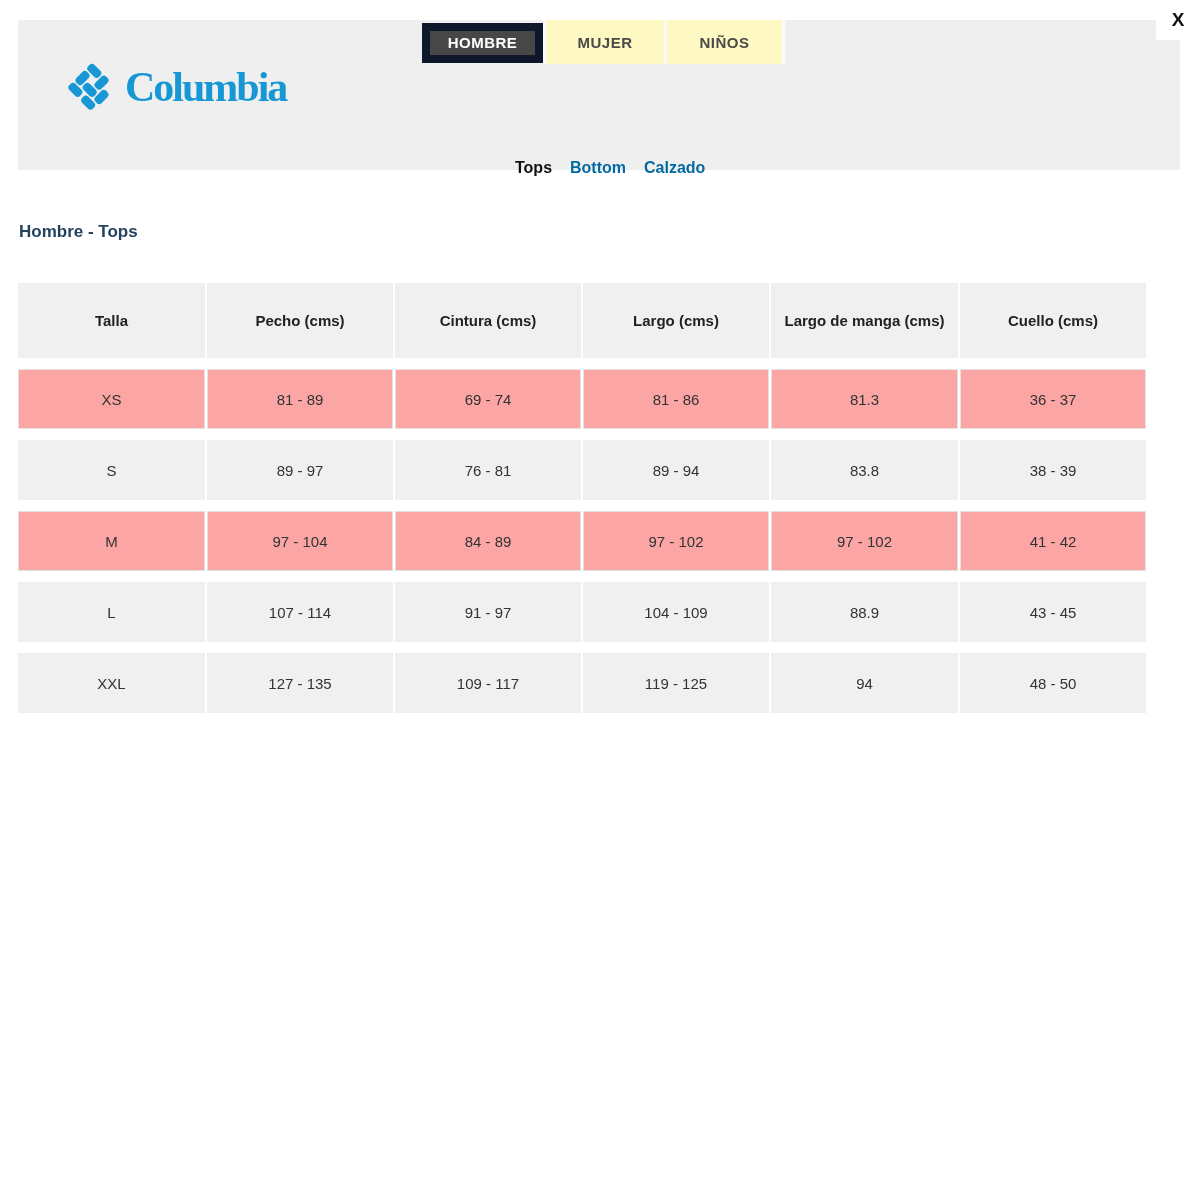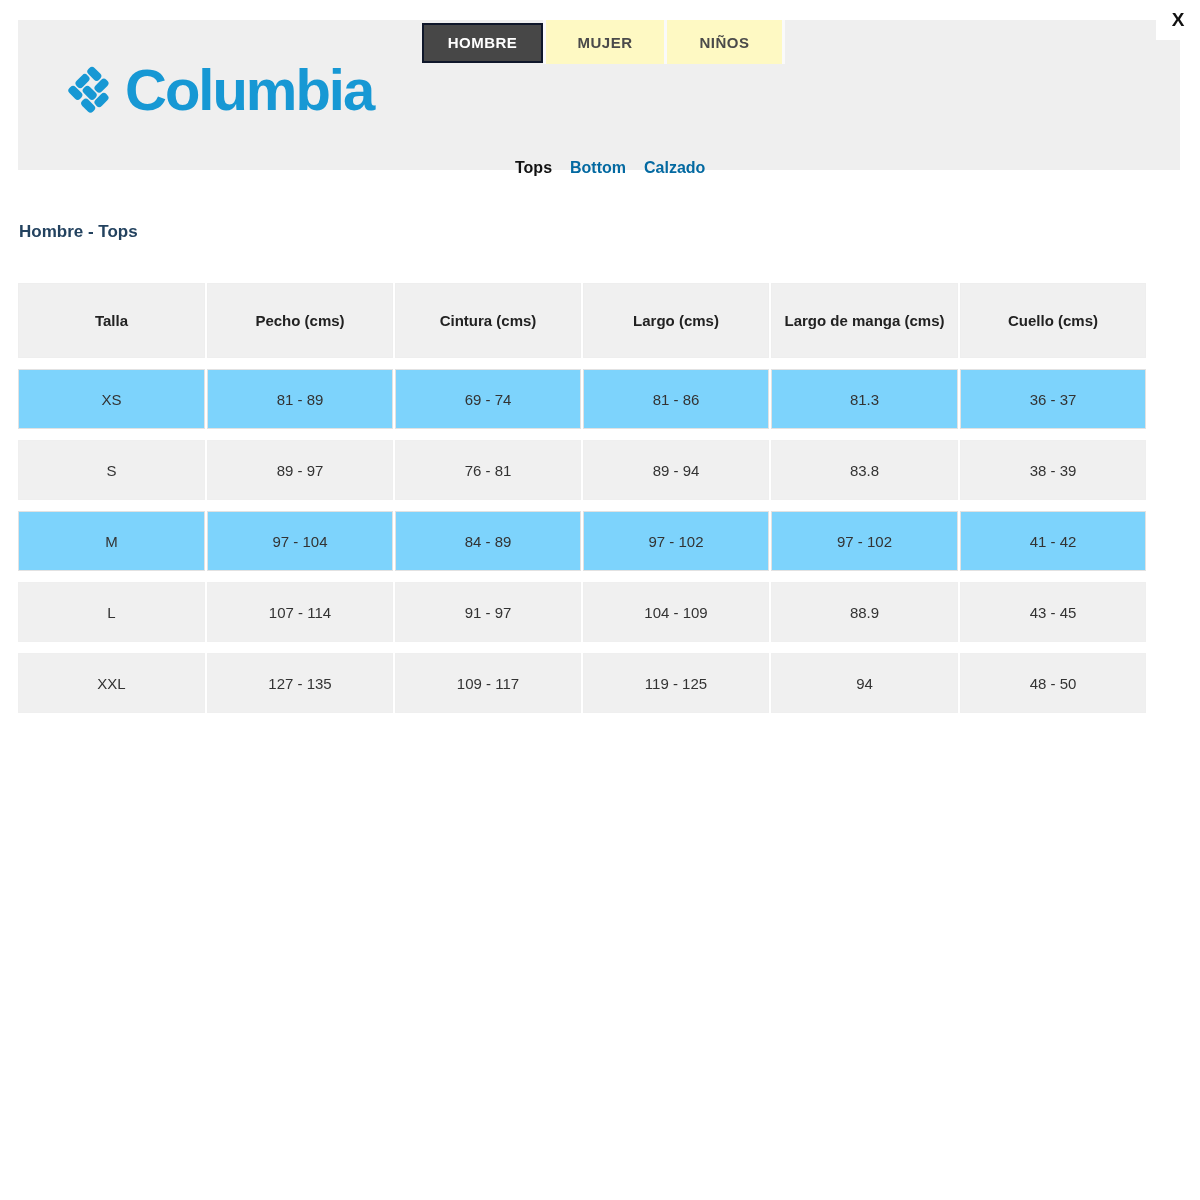--- a/index.html
+++ b/index.html
@@ -10,36 +10,36 @@
   .header-panel {
     position: absolute; left: 18px; top: 20px;
     width: 1162px; height: 150px; background: #efefef;
   }
 
   
   .brand { position: absolute; left: 45px; top: 36px; display: flex; align-items: center; }
   .brand-emblem { width: 58px; height: 62px; margin-right: 4px; }
   .brand-emblem rect { fill: #1798d4; }
   .brand-word {
-    font-family: Liberation Sans, sans-serif; font-weight: bold;
-    font-size: 58px; letter-spacing: -2px; color: #1798d4; text-align: center;
+    font-family: Liberation Serif, serif; font-weight: bold;
+    font-size: 42px; letter-spacing: -2px; color: #1798d4; text-align: center;
   }
 
   
   .tabs { position: absolute; left: 404px; top: 0; height: 44px; display: flex; align-items: stretch; }
   .tab {
     width: 121px; display: flex; align-items: center; justify-content: center;
     font-size: 15px; font-weight: bold; letter-spacing: 0.5px;
     color: #4a4a4a; background: #fef9c3; cursor: pointer;
     border-left: 3px solid #fafafa;
   }
   .tab:last-child { border-right: 3px solid #fafafa; }
   .tab.active {
     background: #474747; color: #ffffff;
-    border: 2px solid #0f172a; height: 40px; align-self: center;
+    border: 8px solid #0f172a; height: 40px; align-self: center;
     margin-top: 1px;
   }
 
   
   .subnav { position: absolute; left: 488px; top: 87px; display: flex; align-items: center; margin-top: 48px; }
   .subnav-item { font-size: 16px; color: #0369a1; padding: 4px 9px; cursor: pointer; font-weight: bold; }
   .subnav-item.active { font-weight: bold; color: #111111; }
 
   
   .close-btn {
@@ -61,21 +61,21 @@
     table-layout: fixed;
   }
   .size-table th {
     height: 75px; background: #f0f0f0; border: 1px solid #eeeeee;
     font-size: 15px; font-weight: bold; color: #222222; text-align: center; vertical-align: middle;
   }
   .size-table td {
     height: 60px; font-size: 15px; color: #333333;
     text-align: center; vertical-align: middle;
   }
-  .size-table tr.plain td { background: #7dd3fc; border: 1px solid #e2e2e2; }
+  .size-table tr.plain td { background: #fca5a5; border: 1px solid #e2e2e2; }
   .size-table tr.shade td { background: #f0f0f0; border: 1px solid #efefef; }
 </style>
 </head>
 <body>
 
 <div class="stage">
 
   <div class="header-panel">
 
     <div class="brand">

